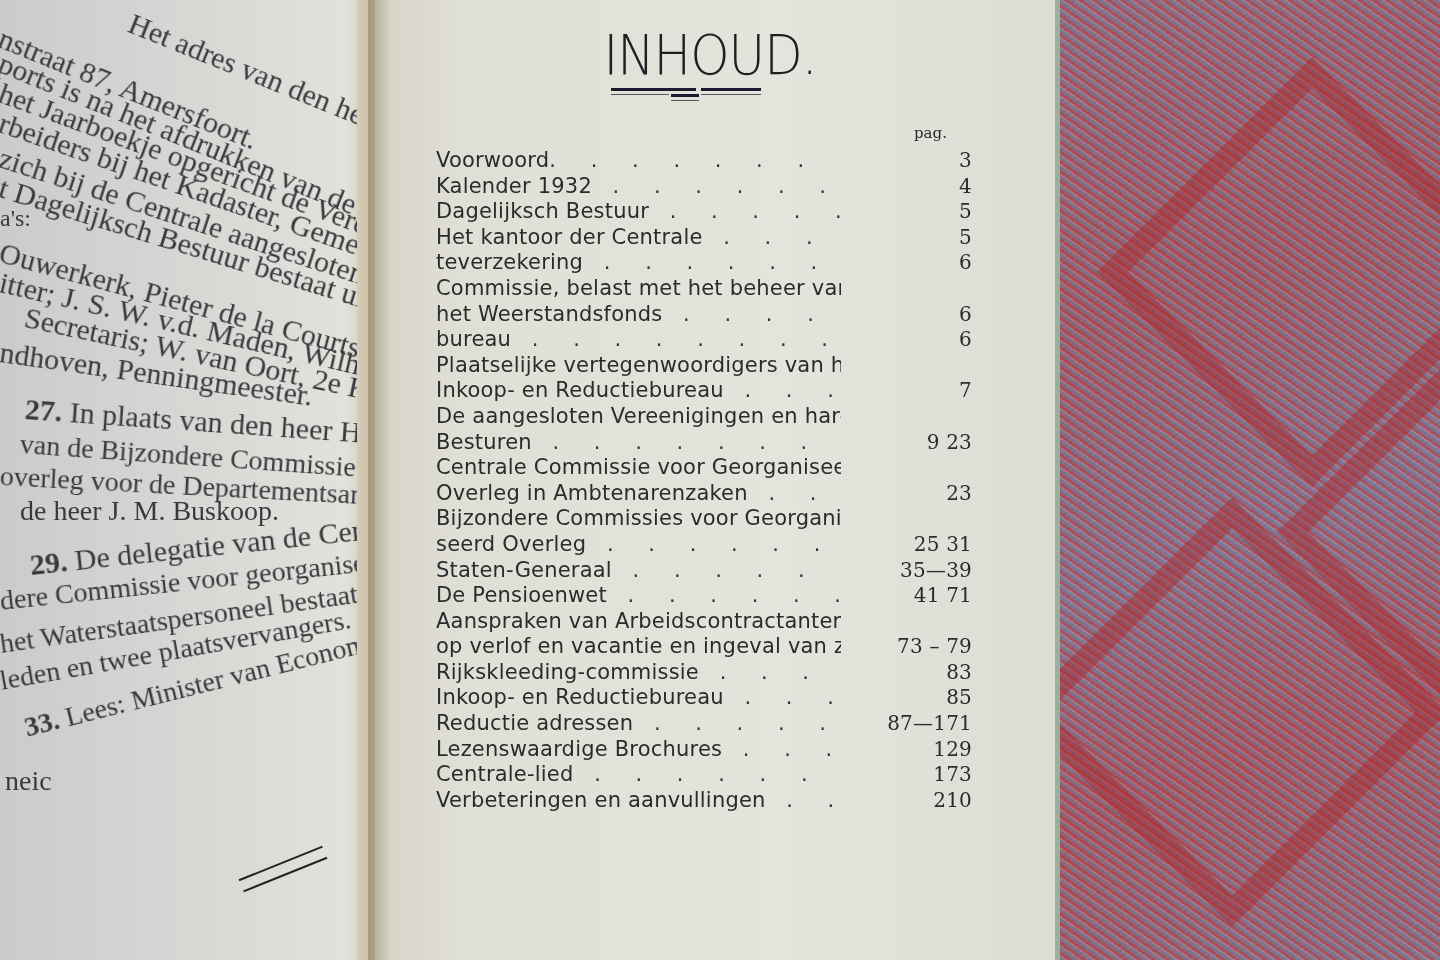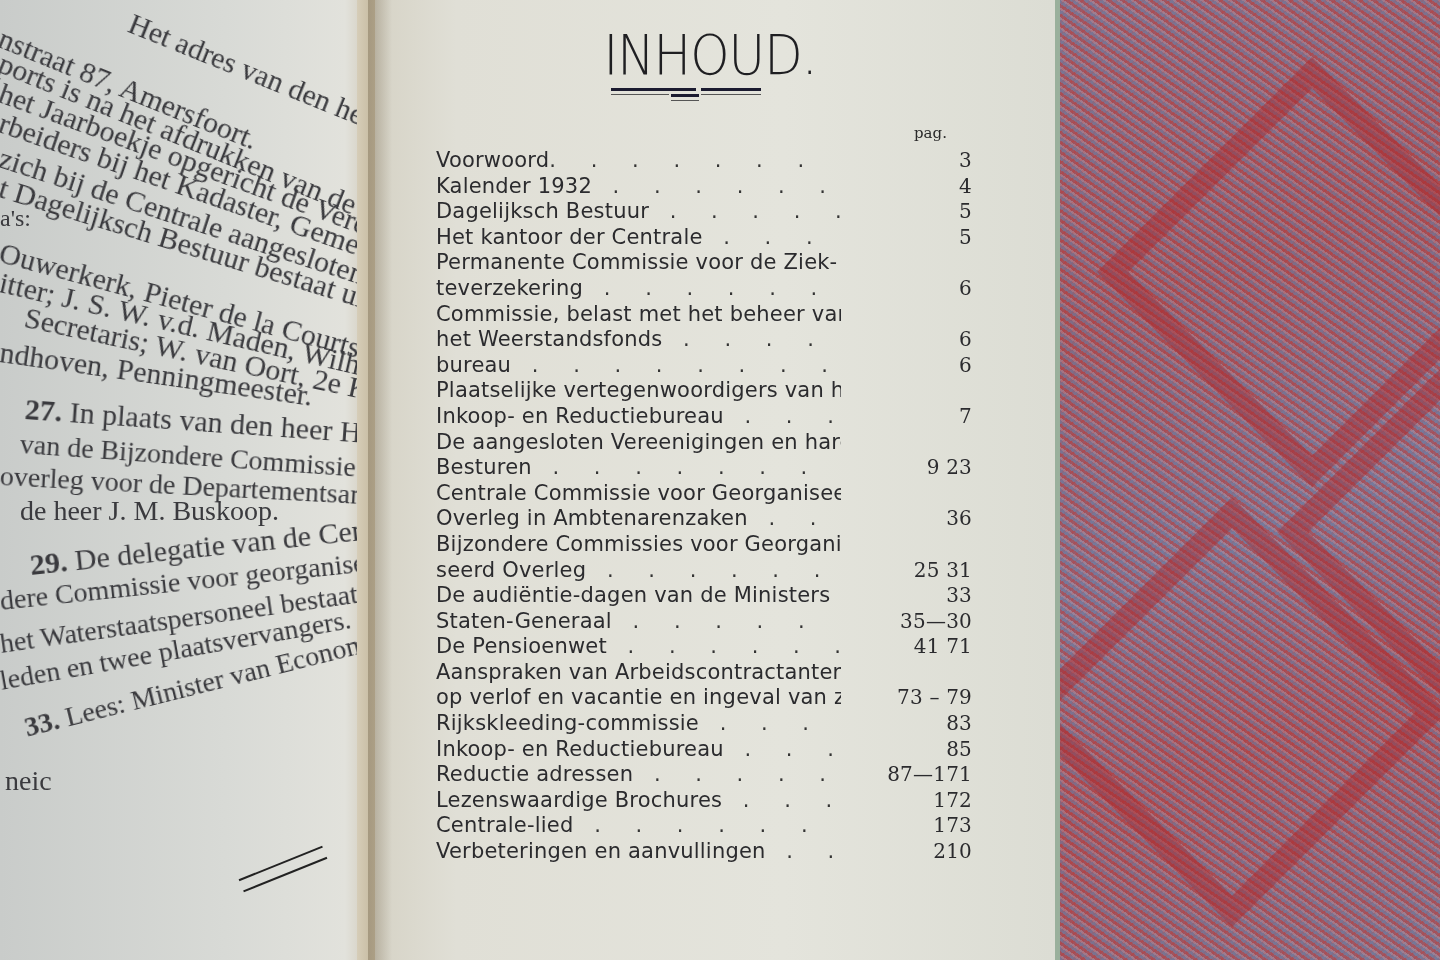--- a/index.html
+++ b/index.html
@@ -141,21 +141,20 @@
     </div>
     <div class="toc-row">
       <span class="line">Dagelijksch Bestuur<span class="dots"> . . . . . .</span></span>
       <span class="page">5</span>
     </div>
     <div class="toc-row">
       <span class="line">Het kantoor der Centrale<span class="dots"> . . . .</span></span>
       <span class="page">5</span>
     </div>
     <div class="toc-row">
-      <span class="line">Permanente Commissie voor de Ziek-</span>
       <span class="line">teverzekering<span class="dots"> . . . . . . . .</span></span>
       <span class="page">6</span>
     </div>
     <div class="toc-row">
       <span class="line">Commissie, belast met het beheer van</span>
       <span class="line">het Weerstandsfonds<span class="dots"> . . . . .</span></span>
       <span class="page">6</span>
     </div>
     <div class="toc-row">
       <span class="line">bureau<span class="dots"> . . . . . . . . . .</span></span>
@@ -167,34 +166,30 @@
       <span class="page">7</span>
     </div>
     <div class="toc-row">
       <span class="line">De aangesloten Vereenigingen en hare</span>
       <span class="line">Besturen<span class="dots"> . . . . . . . . .</span></span>
       <span class="page">9  23</span>
     </div>
     <div class="toc-row">
       <span class="line">Centrale Commissie voor Georganiseerd</span>
       <span class="line">Overleg in Ambtenarenzaken<span class="dots"> . . .</span></span>
-      <span class="page">36</span>
+      <span class="page">23</span>
     </div>
     <div class="toc-row">
       <span class="line">Bijzondere Commissies voor Georgani-</span>
       <span class="line">seerd Overleg<span class="dots"> . . . . . . . .</span></span>
       <span class="page">25  31</span>
     </div>
     <div class="toc-row">
-      <span class="line">De audiëntie-dagen van de Ministers</span>
-      <span class="page">33</span>
-    </div>
-    <div class="toc-row">
       <span class="line">Staten-Generaal<span class="dots"> . . . . . . .</span></span>
-      <span class="page">35—30</span>
+      <span class="page">35—39</span>
     </div>
     <div class="toc-row">
       <span class="line">De Pensioenwet<span class="dots"> . . . . . . . .</span></span>
       <span class="page">41  71</span>
     </div>
     <div class="toc-row">
       <span class="line">Aanspraken van Arbeidscontractanten</span>
       <span class="line">op verlof en vacantie en ingeval van ziekte</span>
       <span class="page">73 – 79</span>
     </div>
@@ -205,21 +200,21 @@
     <div class="toc-row">
       <span class="line">Inkoop- en Reductiebureau<span class="dots"> . . .</span></span>
       <span class="page">85</span>
     </div>
     <div class="toc-row">
       <span class="line">Reductie adressen<span class="dots"> . . . . . . . .</span></span>
       <span class="page">87—171</span>
     </div>
     <div class="toc-row">
       <span class="line">Lezenswaardige Brochures<span class="dots"> . . . .</span></span>
-      <span class="page">172</span>
+      <span class="page">129</span>
     </div>
     <div class="toc-row">
       <span class="line">Centrale-lied<span class="dots"> . . . . . . . .</span></span>
       <span class="page">173</span>
     </div>
     <div class="toc-row">
       <span class="line">Verbeteringen en aanvullingen<span class="dots"> . . .</span></span>
       <span class="page">210</span>
     </div>
   </div>

